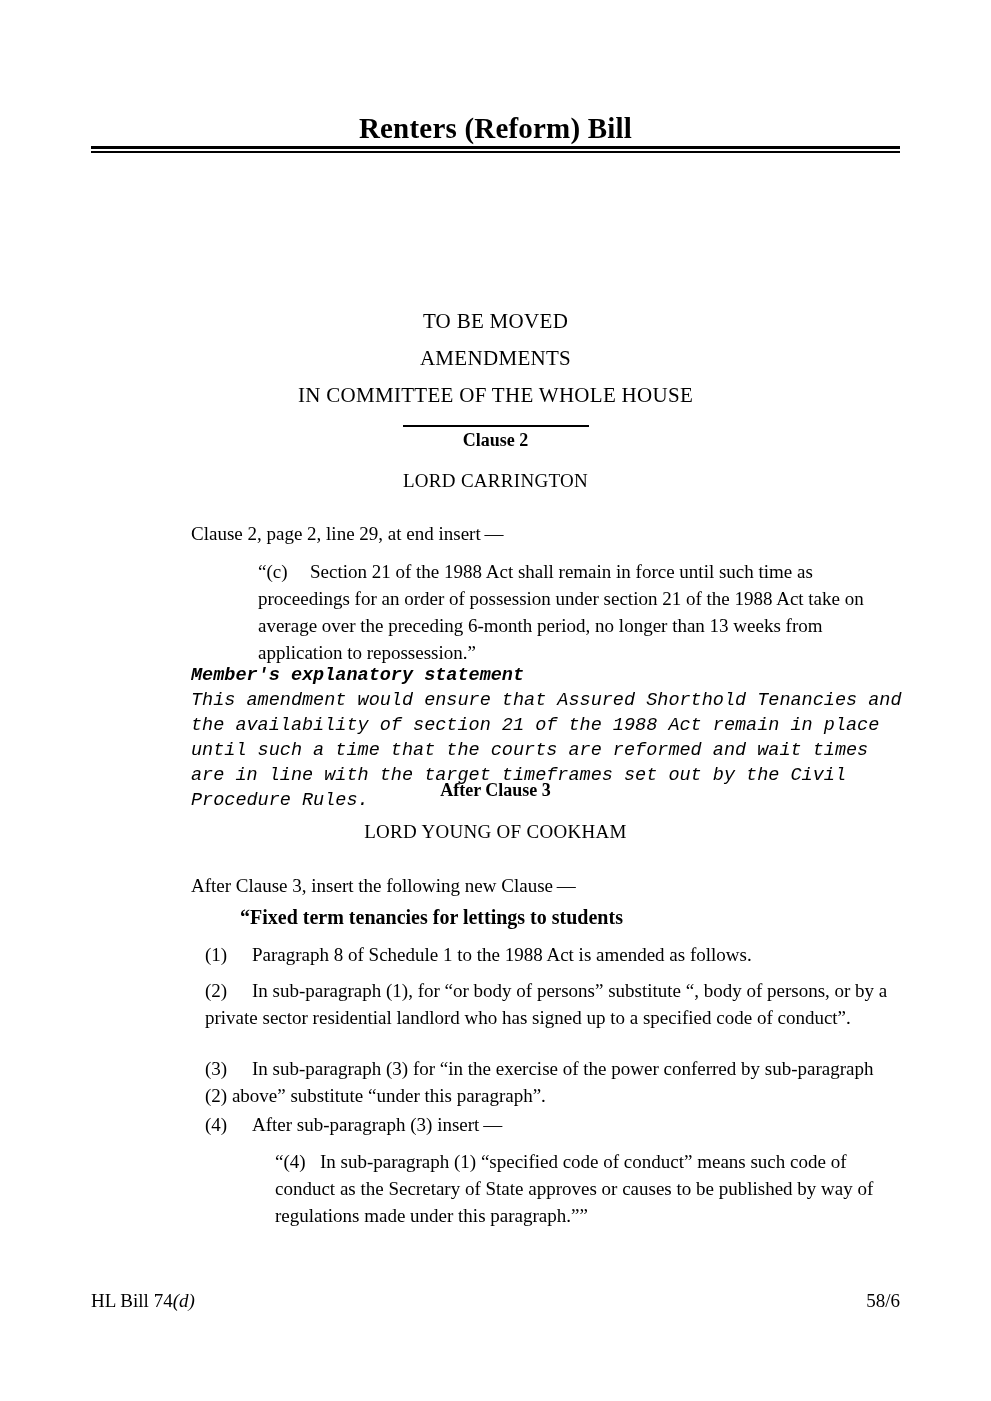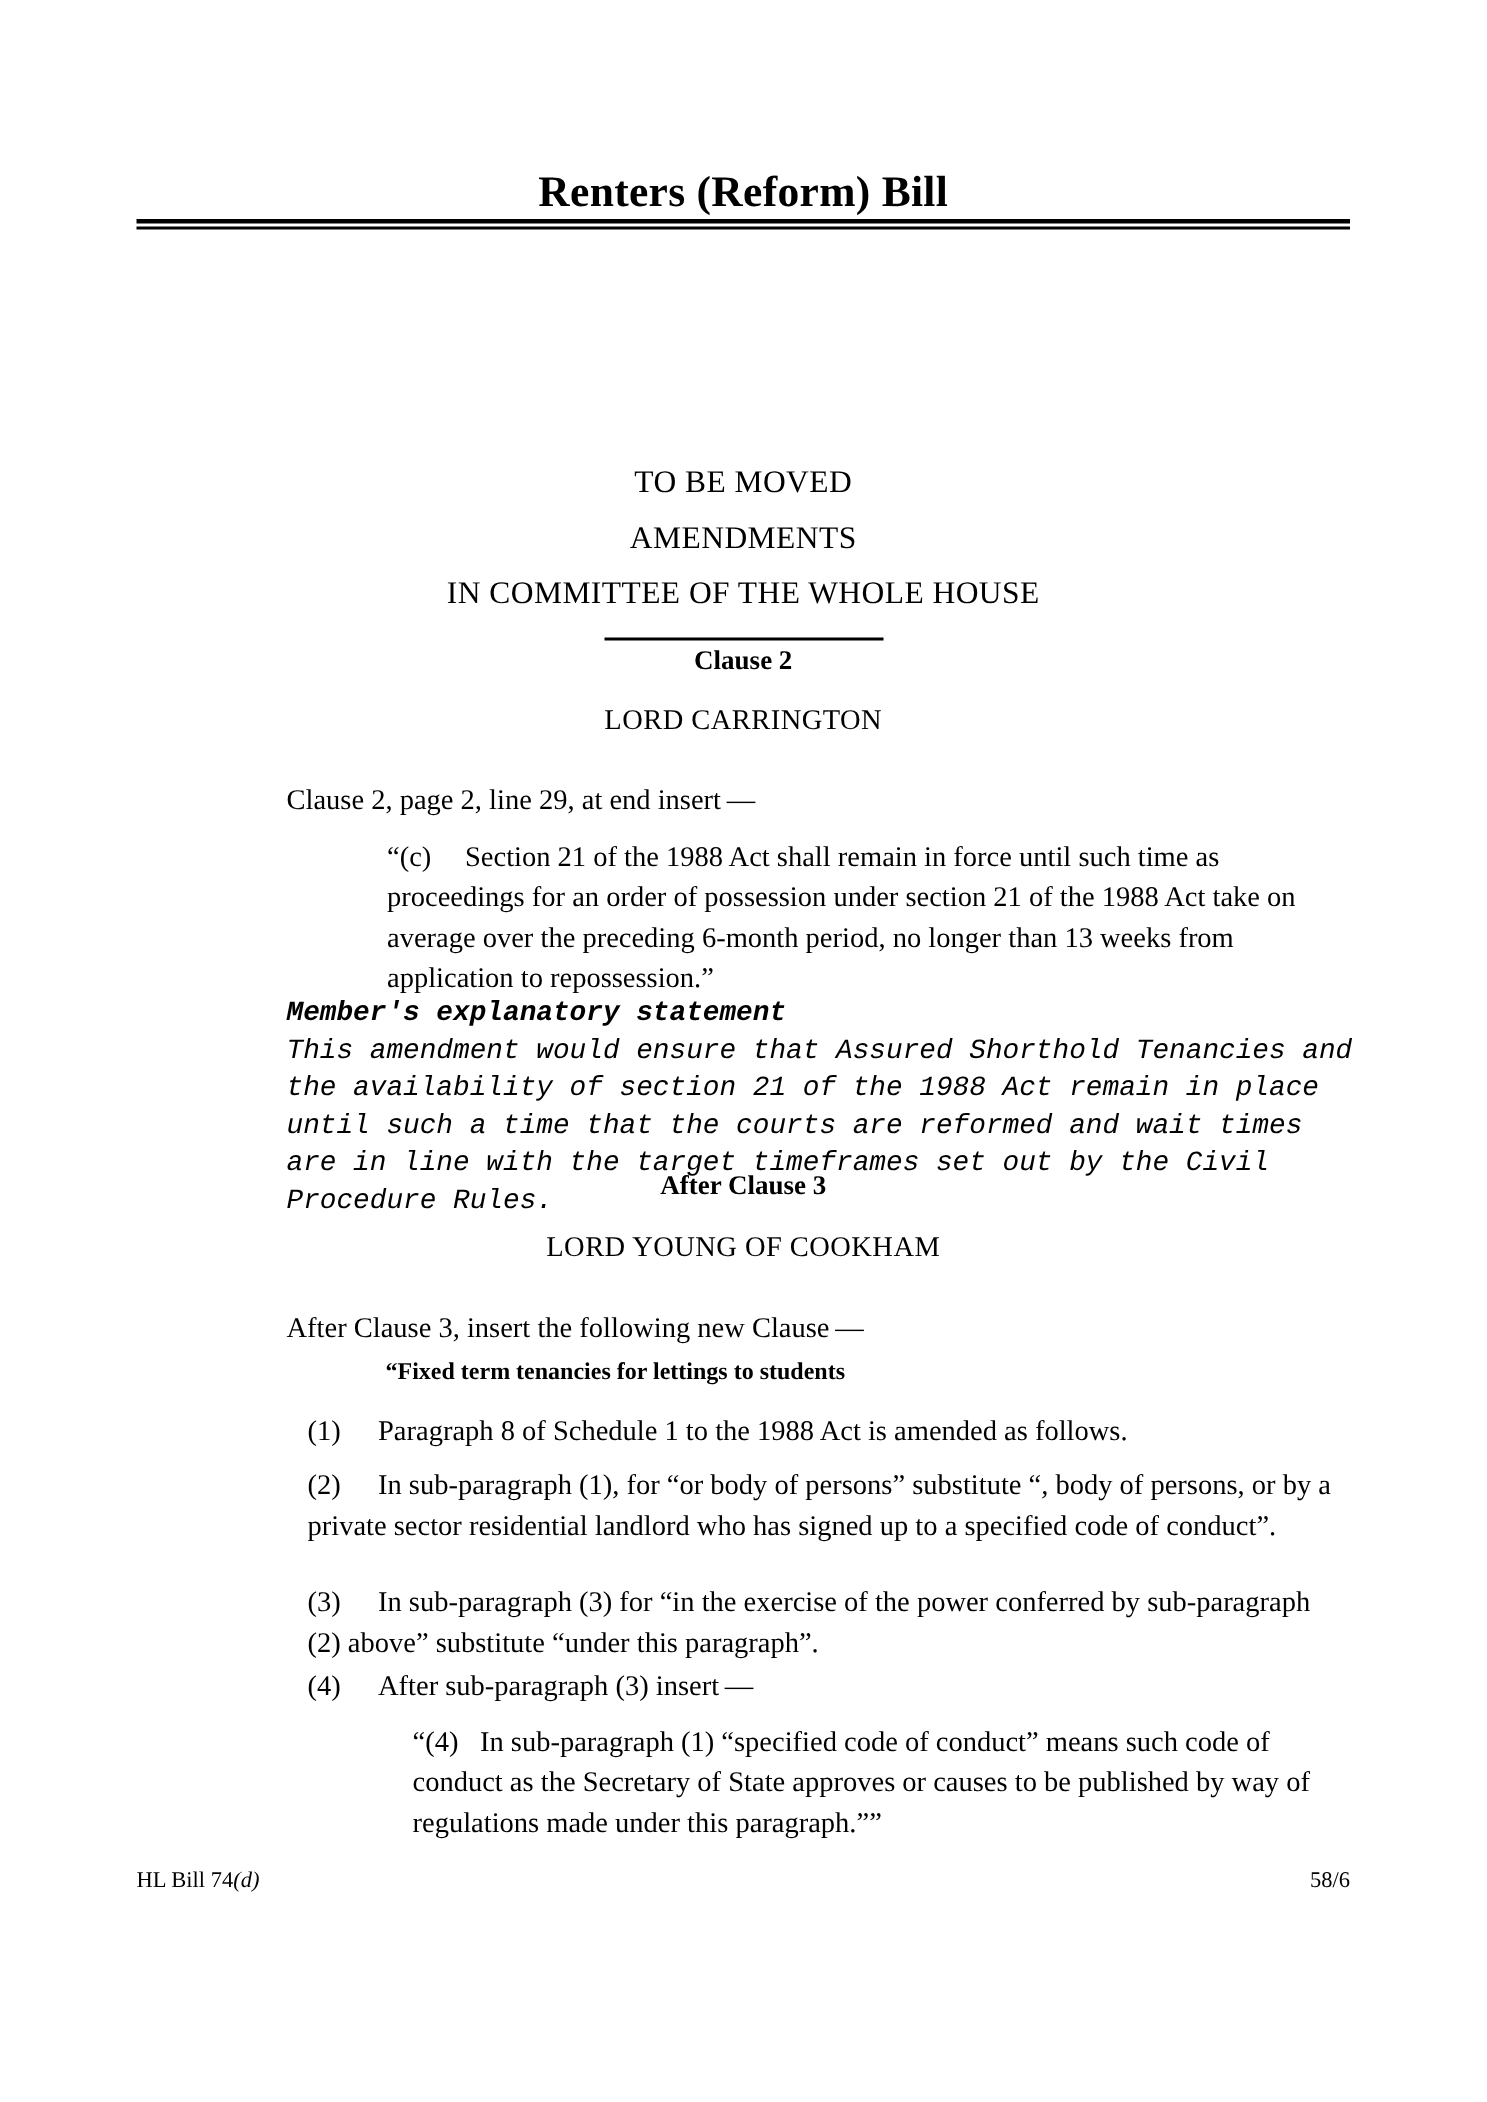--- a/index.html
+++ b/index.html
@@ -152,23 +152,23 @@
     margin-left: 47px;
     text-align: justify;
     text-justify: inter-word;
   }
   .num-para.nojustify .ptext {
     text-align: left;
   }
 
   .new-clause-title {
     position: absolute;
-    left: 257px;
+    left: 240px;
     width: 660px;
-    font-size: 16px;
+    font-size: 20px;
     font-weight: bold;
   }
 
   
   .nested-quote {
     position: absolute;
     left: 275px;
     width: 625px;
     font-size: 19px;
     line-height: 27px;
@@ -182,23 +182,23 @@
   .nested-quote .qtext {
     margin-left: 45px;
     text-align: justify;
     text-justify: inter-word;
   }
 
   
   .footer {
     position: absolute;
     left: 91px;
-    top: 1246px;
-    width: 809px;
-    font-size: 15px;
+    top: 1290px;
+    width: 809px;
+    font-size: 19px;
   }
   .footer .left {
     float: left;
   }
   .footer .right {
     float: right;
   }
   .footer .ital {
     font-style: italic;
   }

